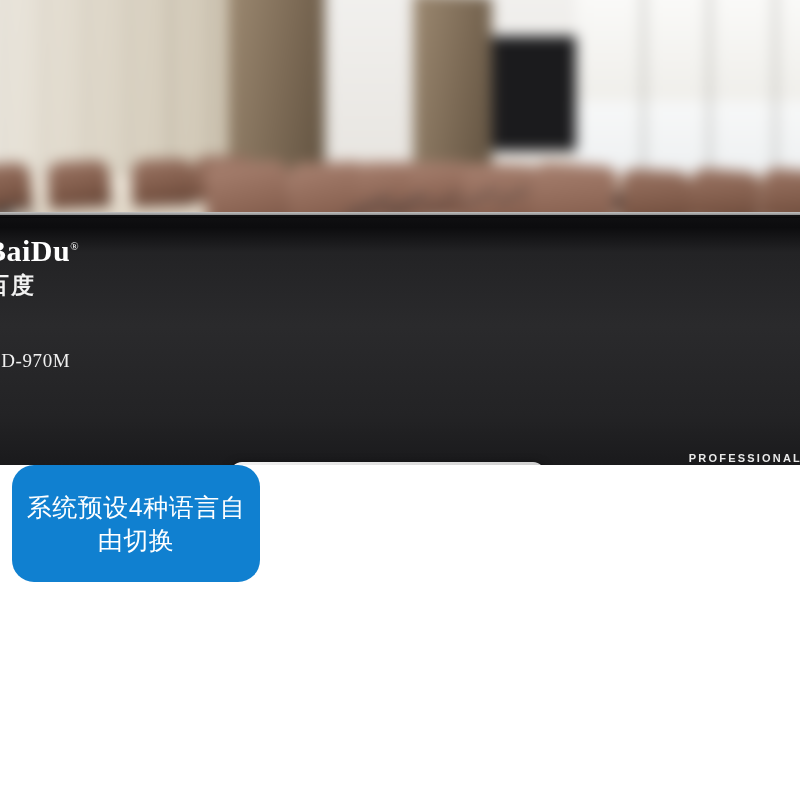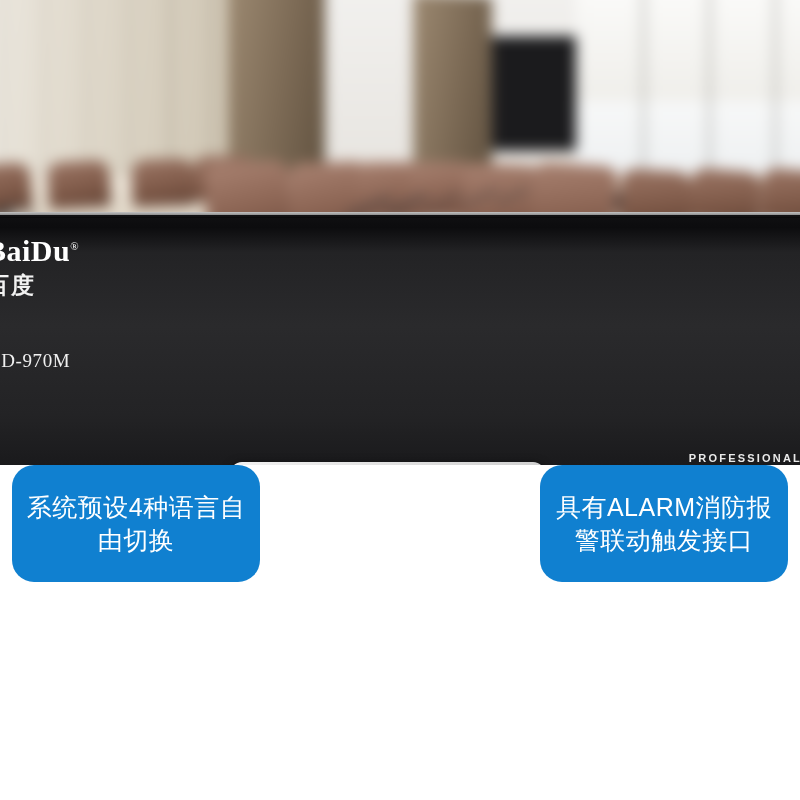--- a/index.html
+++ b/index.html
@@ -366,19 +366,16 @@
         </div>
       </div>
     </div>
   </div>
 
   <div class="bottom">
     <div class="cards">
       <div class="card">
           <span class="card-txt">系统预设4种语言自由切换</span>
         </div>
-      <div class="card">
-          <span class="card-txt">具有ALARM消防报警联动触发接口</span>
-        </div>
     </div>
   </div>
 
 </div>
 
 </body></html>

